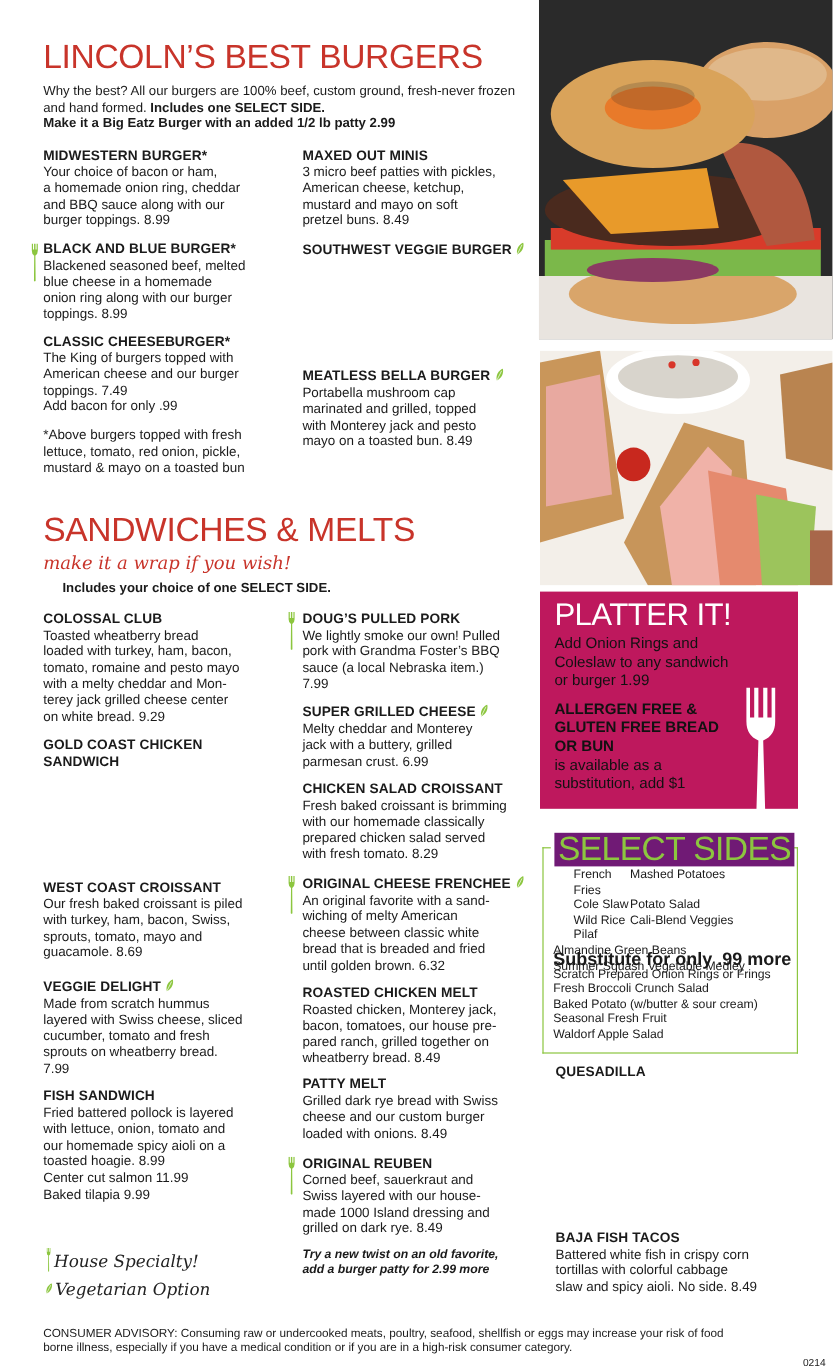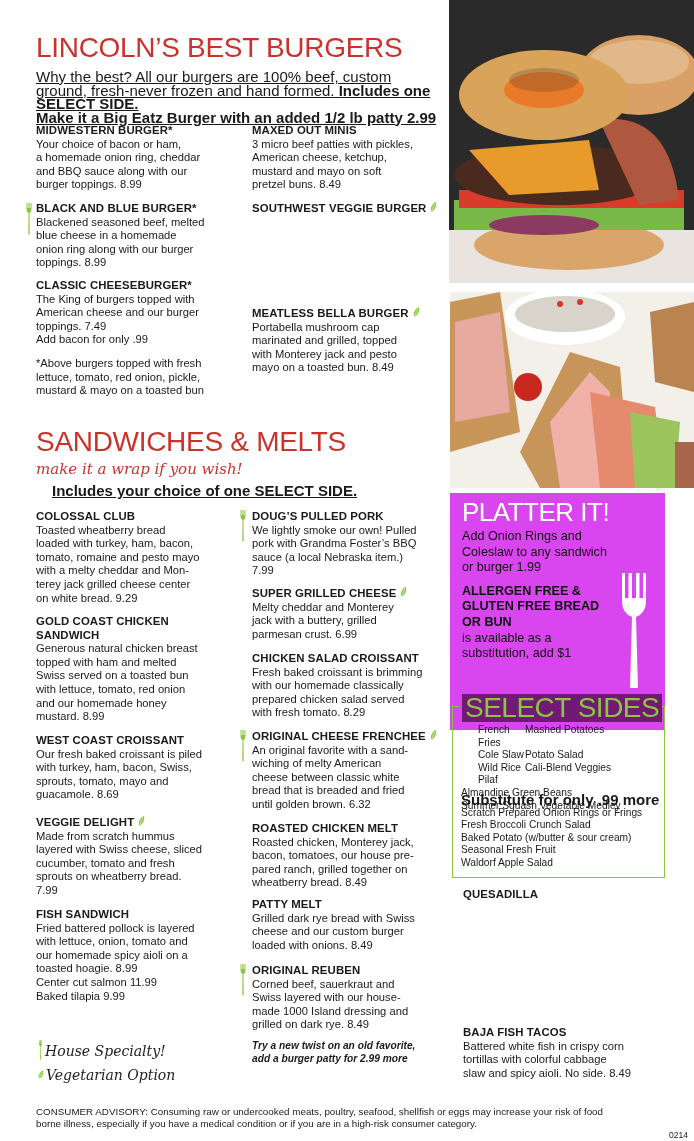--- a/index.html
+++ b/index.html
@@ -1,34 +1,34 @@
 <!DOCTYPE html>
 <html><head>
 <meta charset="utf-8">
 <style>
   * { margin:0; padding:0; box-sizing:border-box; }
   html, body { width:694px; height:1141px; background:#ffffff; overflow:hidden; }
   body { position:relative; font-family:"Liberation Sans", sans-serif; color:#1a1a1a; }
 
   .abs { position:absolute; }
   .section-title { color:#c8342a; font-family:"Liberation Sans", sans-serif; font-weight:400; font-size:28px; letter-spacing:-0.3px; line-height:1; }
-  .intro { font-size:15px; line-height:13.5px;text-decoration:underline; }
+  .intro { font-size:11px; line-height:13.5px; }
   .intro b { font-weight:700; }
   .script { font-family:"DejaVu Serif", serif; font-style:italic; color:#c8342a; font-size:15px; }
 
   .item { position:absolute; font-size:11.2px; line-height:13.6px; }
   .item h3 { font-size:11.4px; font-weight:900; letter-spacing:0.1px; line-height:13.6px; position:relative; }
   .item p { white-space:pre-line; }
   .leaf { display:inline-block; width:7px; height:11px; margin-left:4px; vertical-align:-1px; }
   .fork { position:absolute; left:-14px; top:0; width:6px; height:32px; }
 
   .photo { position:absolute; overflow:hidden; }
   .photo svg { width:100%; height:100%; display:block; }
 
-  .platter { position:absolute; left:450px; top:493px; width:215px; height:237px; background:#d946ef; padding:6px 12px; color:#111; }
+  .platter { position:absolute; left:450px; top:493px; width:215px; height:181px; background:#be185d; padding:6px 12px; color:#111; }
   .platter .ptitle { color:#ffffff; font-size:26px; line-height:26px; letter-spacing:-0.5px; font-weight:400; }
   .platter .ptext { font-size:12.6px; line-height:15.6px; margin-top:4px; white-space:pre-line; }
   .platter .pbold { font-size:12.6px; font-weight:900; line-height:15.6px; margin-top:8px; white-space:pre-line; }
   .platter .ptext2 { font-size:12.6px; line-height:15.6px; white-space:pre-line; }
   .platter .bigfork { position:absolute; right:16px; top:80px; width:30px; height:115px; }
 
   .sides { position:absolute; left:452px; top:706px; width:213px; height:172px; border:1.5px solid #8cc63f; border-top:none; }
   .sides-top-left { position:absolute; left:452px; top:706px; width:7px; border-top:1.5px solid #8cc63f; }
   .sides-top-right { position:absolute; left:642px; top:706px; width:23px; border-top:1.5px solid #8cc63f; }
   .sides-title { position:absolute; left:462px; top:694px; color:#8cc63f; font-size:28px; line-height:28px; letter-spacing:-0.5px; background:#701a75; padding:0 3px; }
@@ -160,26 +160,20 @@
   <p>Toasted wheatberry bread
 loaded with turkey, ham, bacon,
 tomato, romaine and pesto mayo
 with a melty cheddar and Mon-
 terey jack grilled cheese center
 on white bread.  9.29</p>
 </div>
 <div class="item" style="left:36px; top:615px; width:205px;">
   <h3 style="white-space:pre-line;">GOLD COAST CHICKEN
 SANDWICH</h3>
-  <p>Generous natural chicken breast
-topped with ham and melted
-Swiss served on a toasted bun
-with lettuce, tomato, red onion
-and our homemade honey
-mustard.  8.99</p>
 </div>
 <div class="item" style="left:36px; top:734px; width:205px;">
   <h3>WEST COAST CROISSANT</h3>
   <p>Our fresh baked croissant is piled
 with turkey, ham, bacon, Swiss,
 sprouts, tomato, mayo and
 guacamole. 8.69</p>
 </div>
 <div class="item" style="left:36px; top:816px; width:205px;">
   <h3><span>VEGGIE DELIGHT</span><svg class="leaf">

